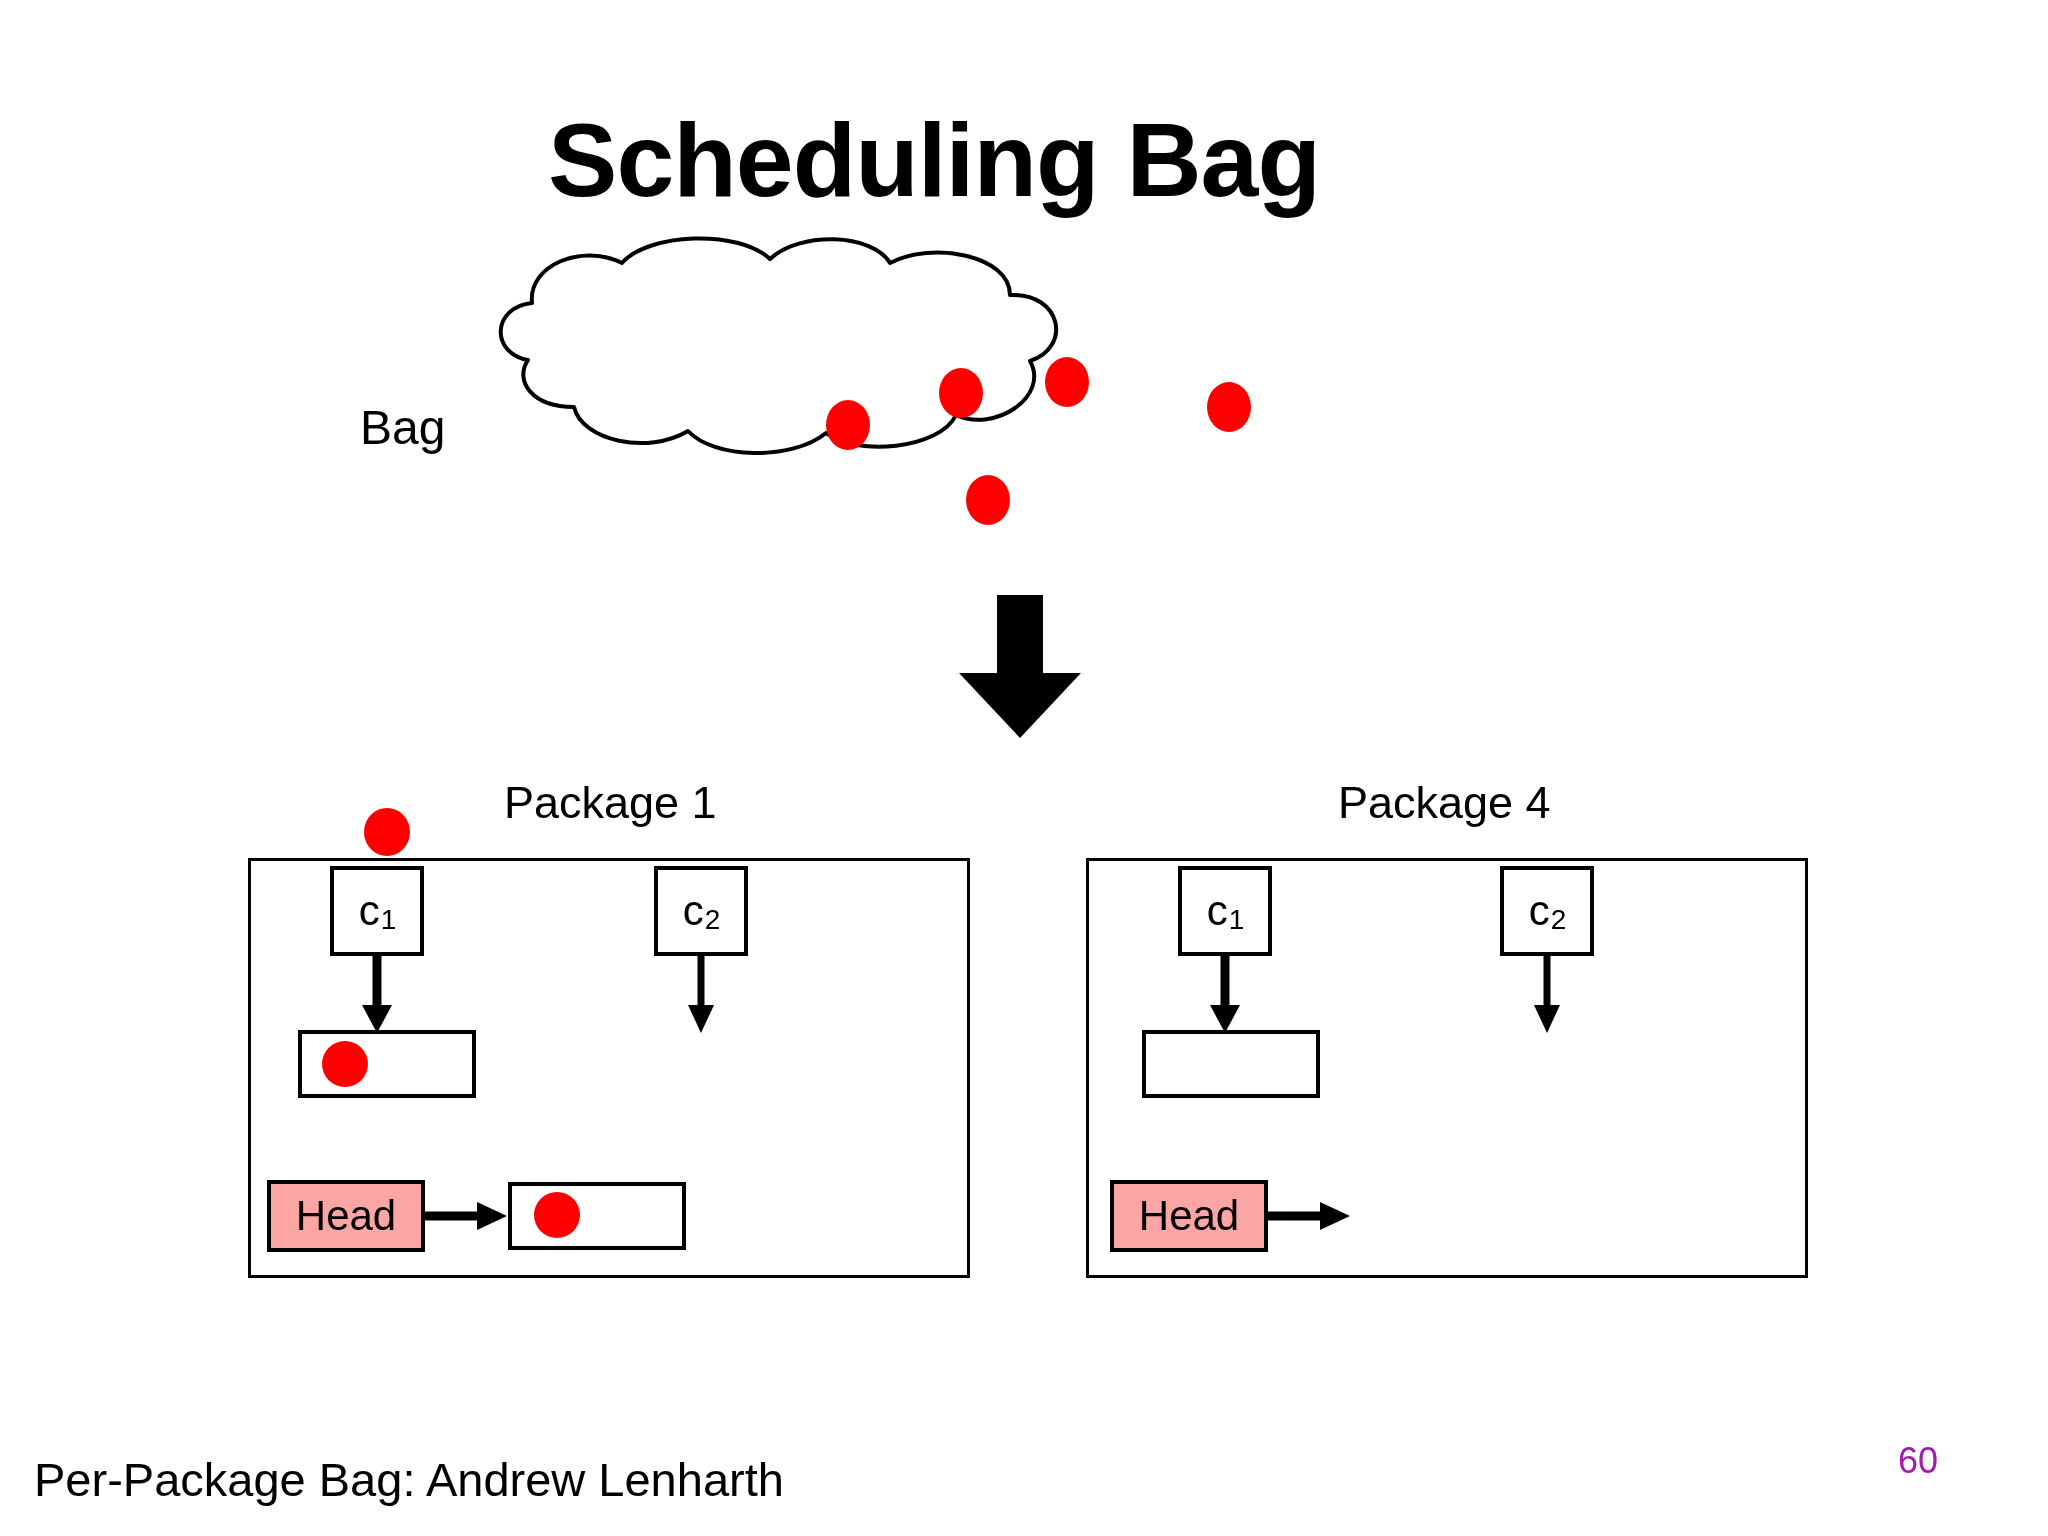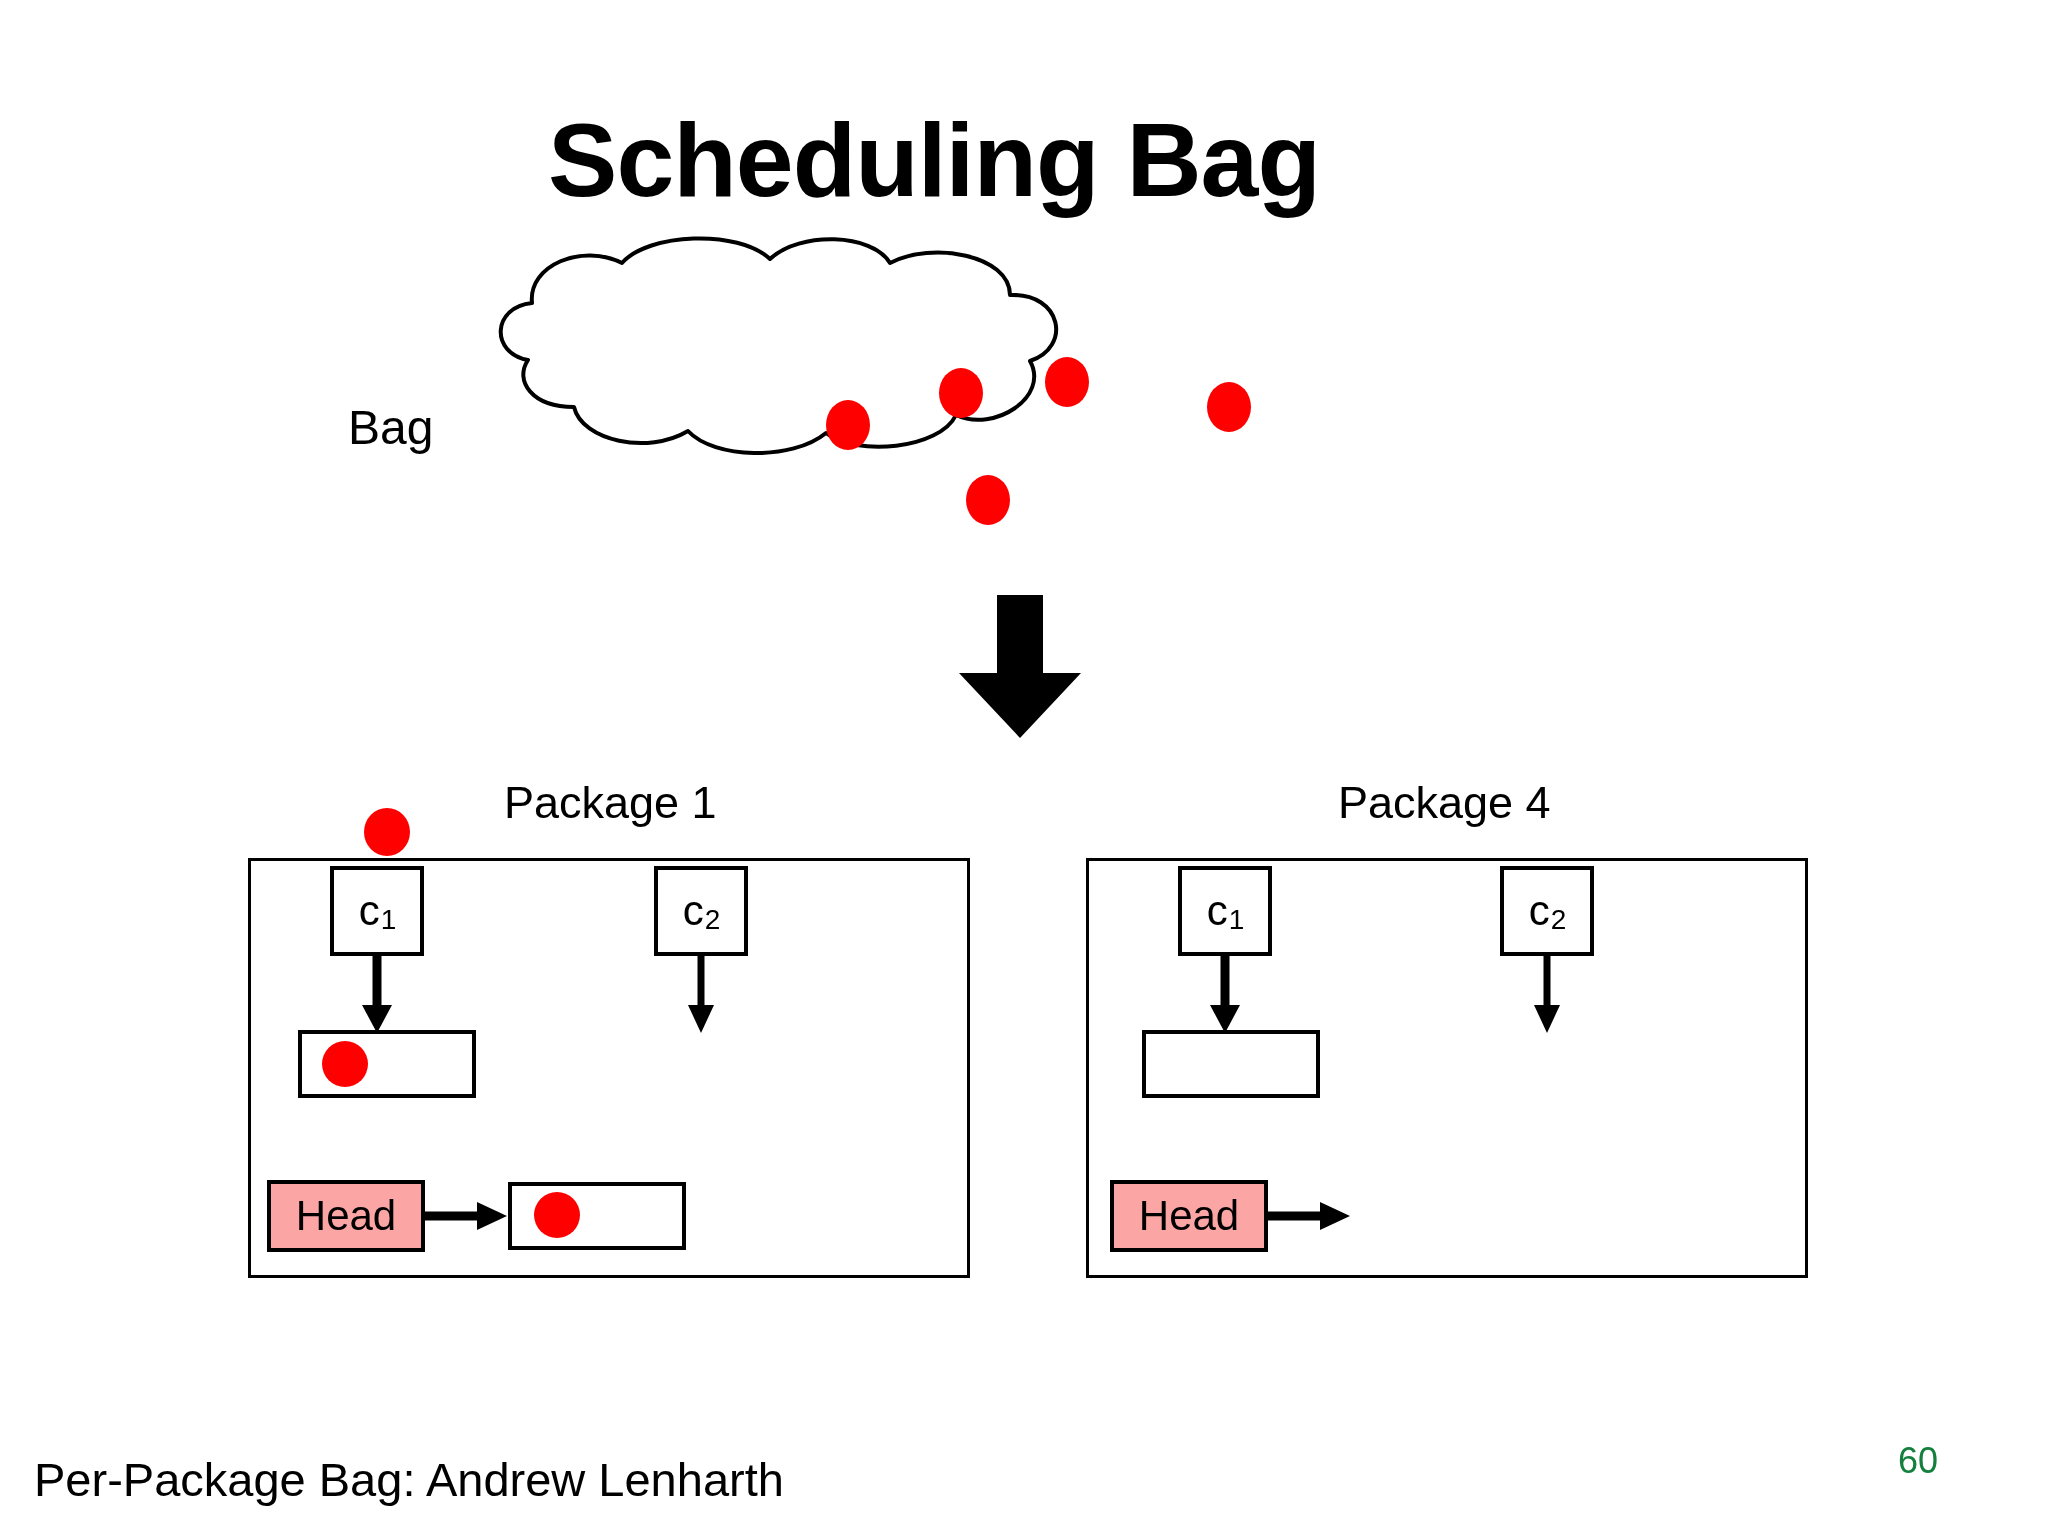--- a/index.html
+++ b/index.html
@@ -32,21 +32,21 @@
     font-size: 104px;
     font-weight: bold;
     letter-spacing: -1px;
     line-height: 1.0;
     white-space: nowrap;
   }
 
   
   #bag-label {
     position: absolute;
-    left: 348px;
+    left: 360px;
     top: 404px;
     font-size: 48px;
     line-height: 1;
   }
 
   
   #cloud-group {
     position: absolute;
     left: 470px;
     top: 235px;
@@ -203,21 +203,21 @@
     line-height: 1;
     white-space: nowrap;
     margin-left: 12px;
   }
   #slide-number {
     position: absolute;
     left: 1898px;
     top: 1443px;
     font-size: 36px;
     line-height: 1;
-    color: #15803d;
+    color: #a21caf;
   }
 </style>
 </head>
 <body>
 
 <div class="slide">
 
   <div id="slide-title">Scheduling Bag</div>
 
   <div id="bag-label">Bag</div>

